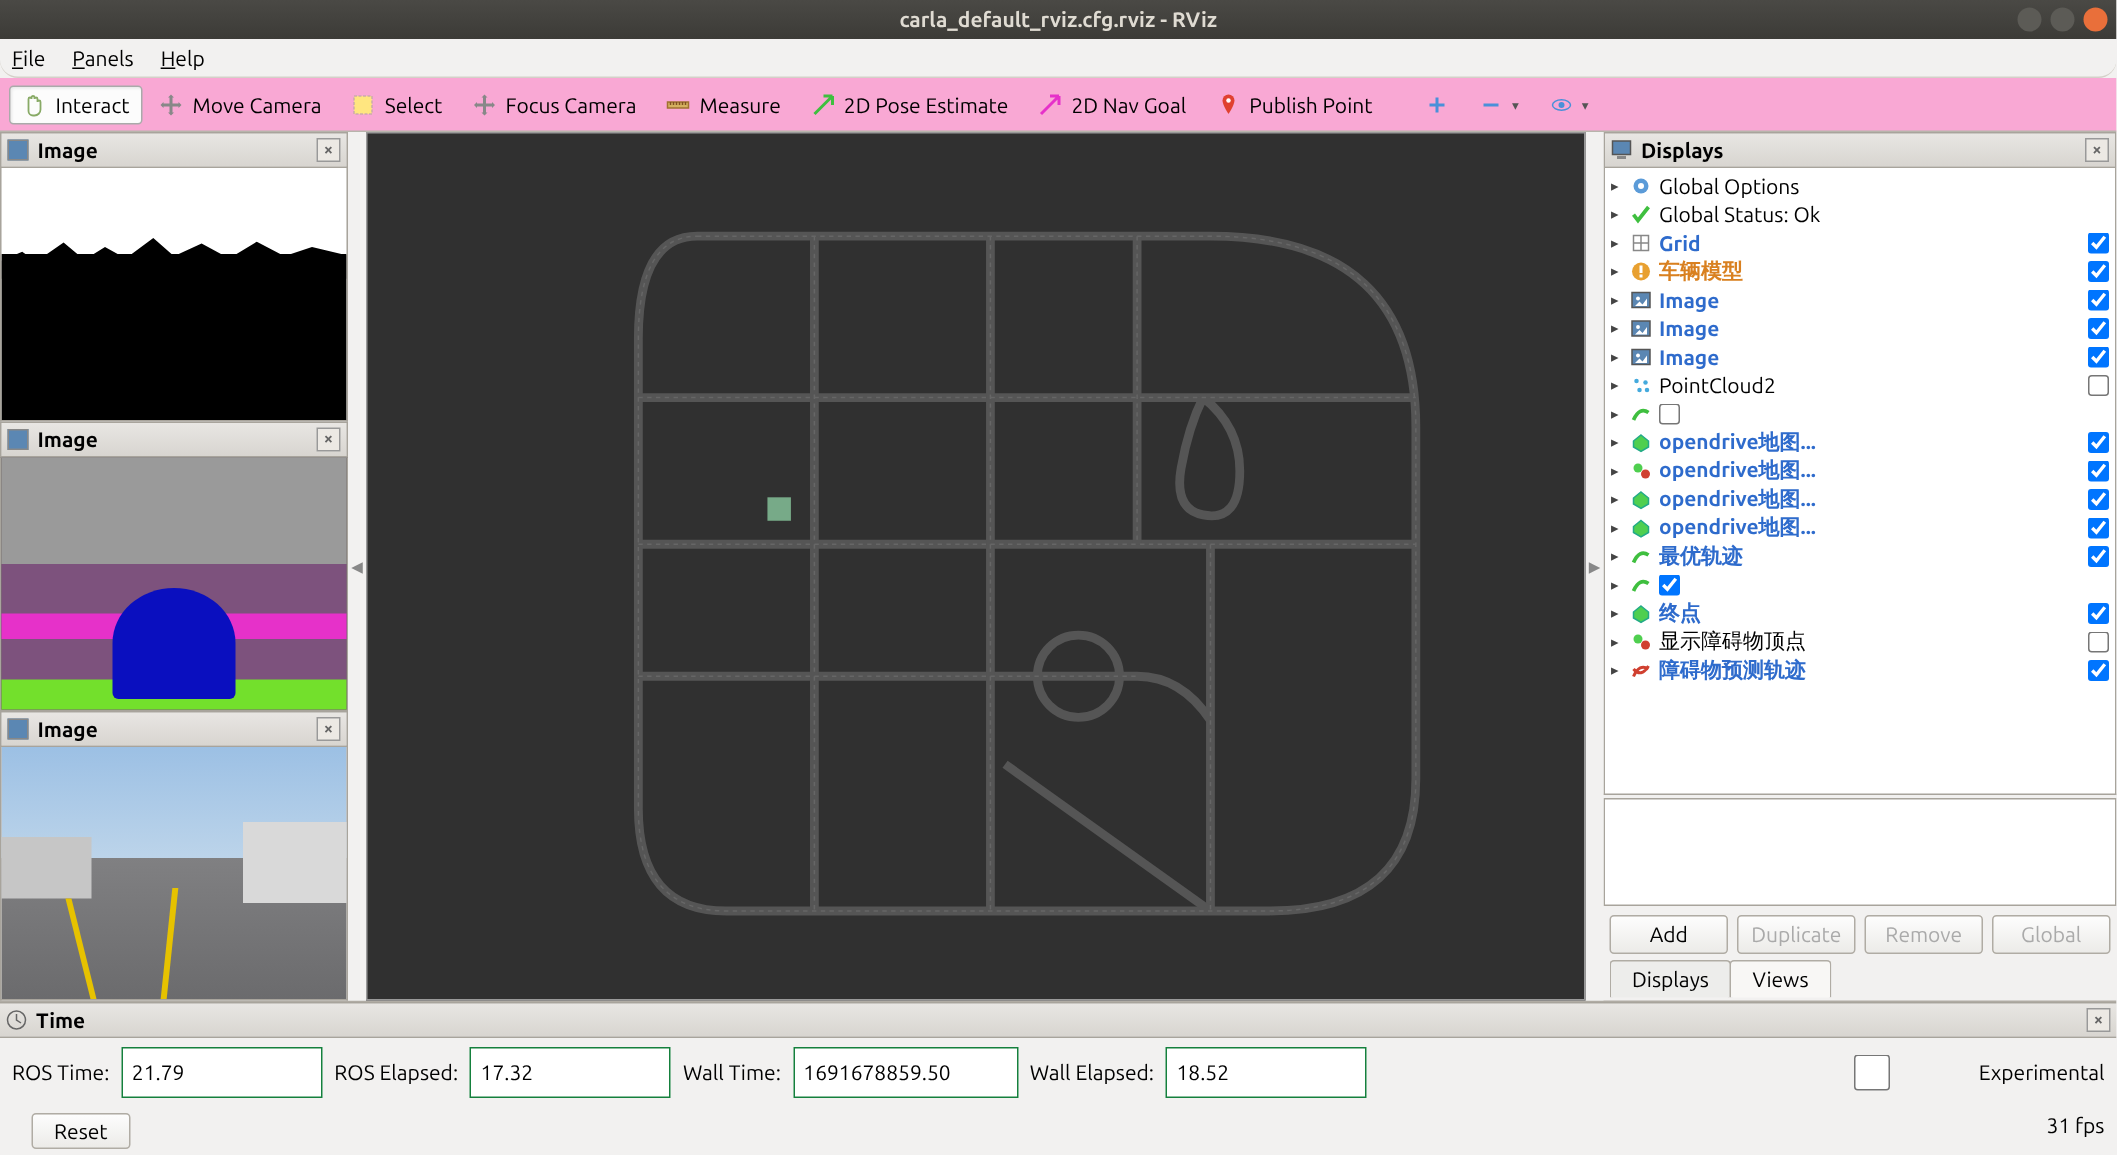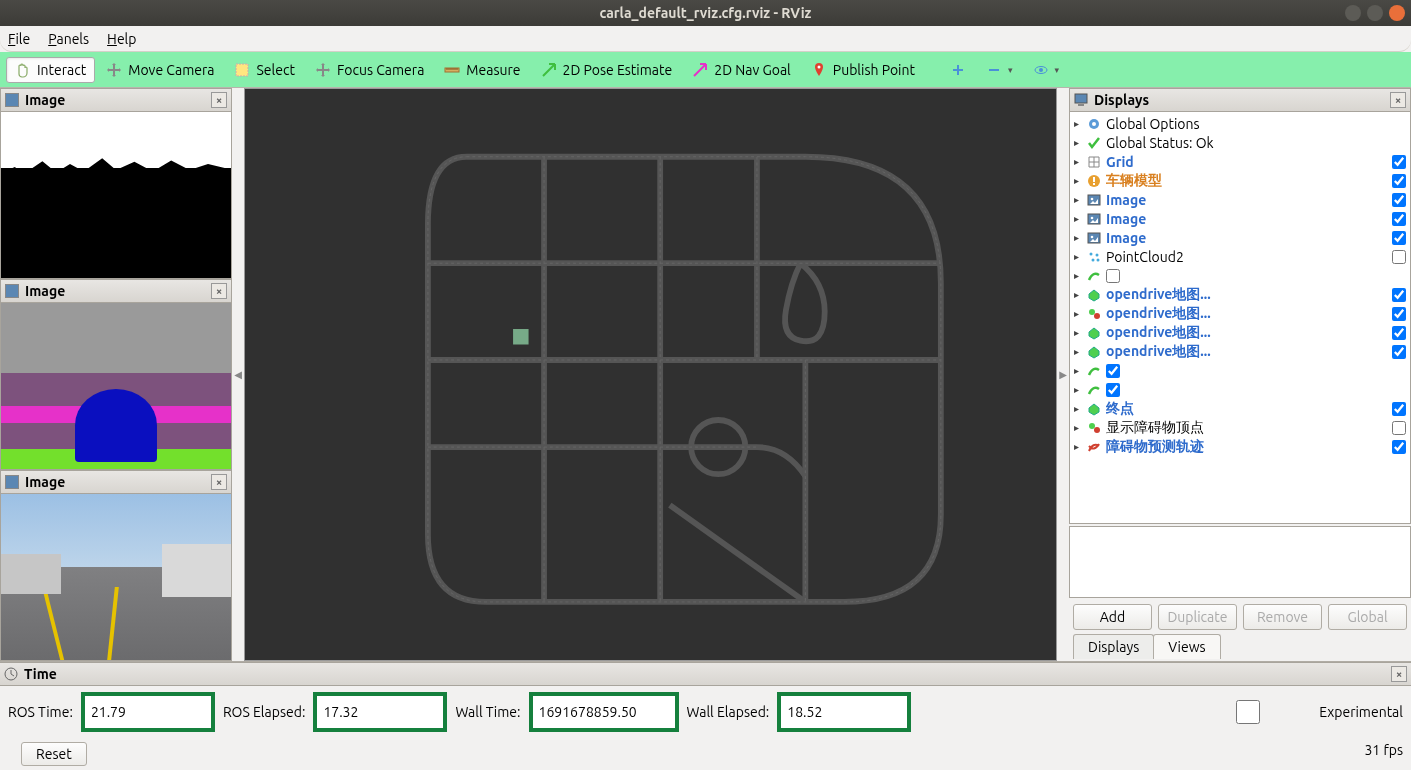--- a/index.html
+++ b/index.html
@@ -8,21 +8,21 @@
 .titlebar { height: 26px; background: linear-gradient(#4a4945, #3c3b37); color: #dfdbd2; display: flex; align-items: center; position: relative; }
 .titlebar .title { flex: 1; text-align: center; font-weight: bold; }
 .win-ctrls { position: absolute; right: 6px; display: flex; gap: 6px; }
 .win-ctrls div { width: 16px; height: 16px; border-radius: 50%; }
 .win-min { background: #5c5b56; } .win-max { background: #5c5b56; } .win-cls { background: #e96f3a; }
 
 .menubar { height: 26px; background: #f2f1f0; display: flex; align-items: center; padding: 0 8px; border-bottom: 1px solid #d4d0c8; border-radius: 12px; }
 .menubar span { margin-right: 18px; cursor: default; }
 .menubar u { text-decoration: underline; }
 
-.toolbar { height: 36px; background: #86efac; border-bottom: 1px solid #b8b4ac; display: flex; align-items: center; padding: 0 6px; gap: 2px; }
+.toolbar { height: 36px; background: #f9a8d4; border-bottom: 1px solid #b8b4ac; display: flex; align-items: center; padding: 0 6px; gap: 2px; }
 .tbtn { display: flex; align-items: center; gap: 6px; padding: 4px 8px; border: 1px solid transparent; border-radius: 3px; }
 .tbtn.active { border: 1px solid #aaa; background: #fcfcfc; box-shadow: inset 1px 1px 2px rgba(0,0,0,0.08); }
 .tbtn svg, .tbtn .ic { width: 16px; height: 16px; }
 .tsep { width: 1px; height: 28px; background: transparent; margin: 0 6px; }
 
 .main { flex: 1; display: flex; min-height: 0; }
 
 .lcol { width: 232px; display: flex; flex-direction: column; background: #f2f1f0; }
 .panel-hdr { height: 24px; background: linear-gradient(#e8e6e3, #d8d5d0); border: 1px solid #a8a49c; display: flex; align-items: center; padding: 0 4px; font-weight: bold; }
 .panel-hdr .ic { width: 14px; height: 14px; margin-right: 6px; display: inline-block; background: #5b87b3; border: 1px solid #888; }
@@ -48,21 +48,21 @@
 .btnrow { display: flex; gap: 6px; padding: 6px 4px 2px 4px; }
 .btnrow button { flex: 1; height: 26px; border: 1px solid #b0aca4; border-radius: 3px; background: linear-gradient(#fdfdfd,#ecebe8); }
 .btnrow button:disabled { color: #aaa; }
 .tabs { display: flex; padding: 2px 4px; }
 .tabs div { padding: 4px 14px; border: 1px solid #b0aca4; border-bottom: none; background: #ededeb; border-radius: 3px 3px 0 0; margin-right: -1px;}
 .tabs div.active { background: #f8f7f5; }
 
 .timebar { border-top: 1px solid #b0aca4; }
 .time-inner { display: flex; align-items: center; padding: 6px 8px; gap: 8px; }
 .time-inner label { white-space: nowrap; }
-.time-inner input { width: 134px; height: 24px; padding: 16px 6px; border: 4px solid #15803d; background: #fff; }
+.time-inner input { width: 134px; height: 24px; padding: 16px 6px; border: 1px solid #15803d; background: #fff; }
 .exp { margin-left: auto; display: flex; align-items:center; gap:4px; }
 .bottom { display: flex; align-items: flex-start; padding: 4px 8px 4px 8px; margin-left: 13px; }
 .bottom button { height: 24px; padding: 0 14px; border: 1px solid #b0aca4; background: linear-gradient(#fdfdfd,#ecebe8); border-radius: 3px; }
 .fps { margin-left: auto; }
 
 
 .roads path { stroke: #555; stroke-width: 6; fill: none; }
 .roads .lane { stroke: #666; stroke-width: 1; stroke-dasharray: 3 3; fill:none; }
 .marker { fill:#7a8; }
 
@@ -397,20 +397,21 @@
           <span class="lbl blue">opendrive地图...</span>
           <input type="checkbox" class="cb" checked="" style="">
         </div>
         <div class="row">
           <span class="arrow">▸</span>
           <span class="tic">
             <svg width="14" height="14">
               <path d="M2 11 Q6 2 12 6" stroke="#3fbf3f" stroke-width="2.5" fill="none"></path>
             </svg>
           </span>
+          <span class="lbl blue">最优轨迹</span>
           <input type="checkbox" class="cb" checked="" style="">
         </div>
         <div class="row">
           <span class="arrow">▸</span>
           <span class="tic">
             <svg width="14" height="14">
               <path d="M2 11 Q6 2 12 6" stroke="#3fbf3f" stroke-width="2.5" fill="none"></path>
             </svg>
           </span>
           <input type="checkbox" class="cb" checked="" style="">

